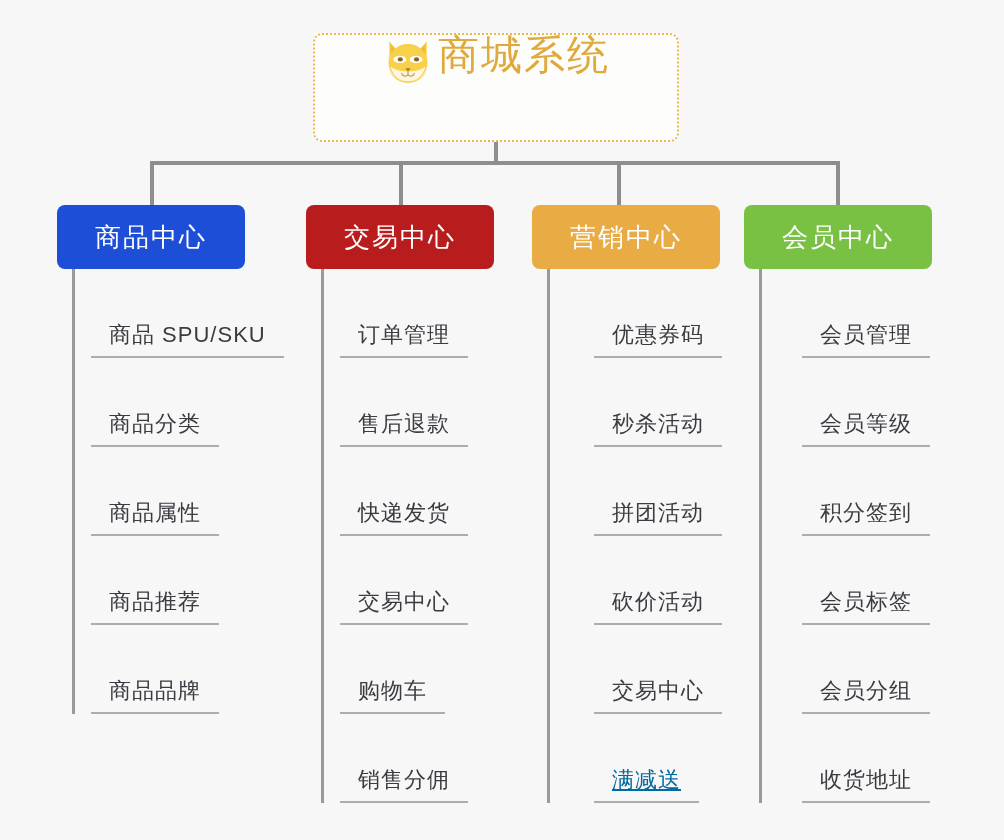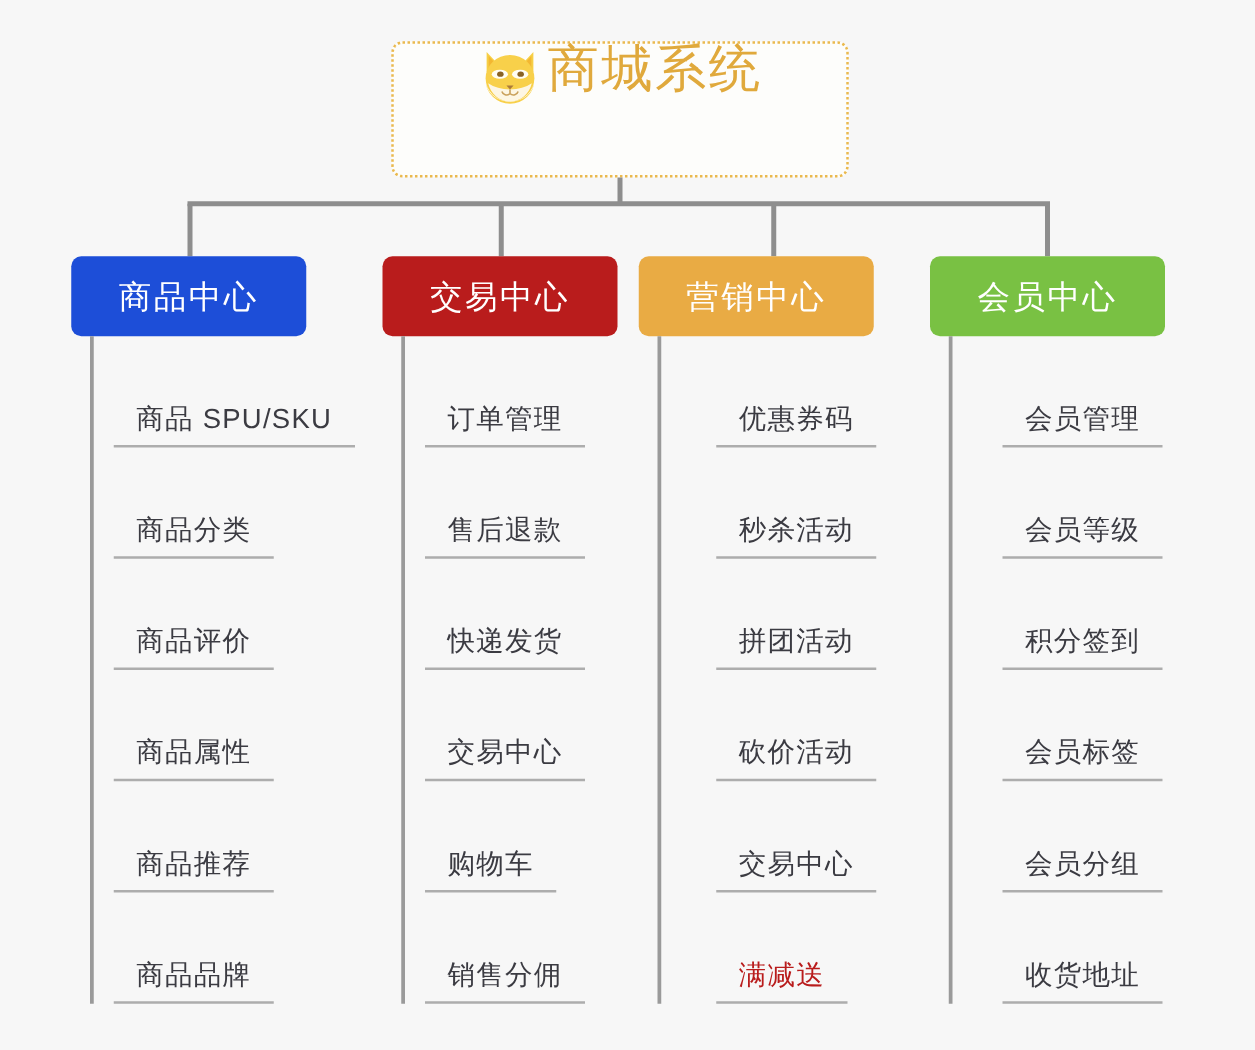--- a/index.html
+++ b/index.html
@@ -84,21 +84,21 @@
   .drop-4 { left: 836px; }
 
   
   .column {
     position: absolute;
     top: 205px;
     width: 188px;
   }
   .col-1 { left: 57px;  }
   .col-2 { left: 306px; }
-  .col-3 { left: 511px; }
+  .col-3 { left: 532px; }
   .col-4 { left: 744px; }
 
   .cat-box {
     height: 64px;
     border-radius: 8px;
     display: flex;
     align-items: center;
     justify-content: center;
     color: #ffffff;
     font-size: 26px;
@@ -172,23 +172,20 @@
       <span>商品中心</span>
     </div>
     <div class="leaf-list" style="border-left-color: rgb(154, 154, 154); text-align: center;">
       <div class="leaf-item">
           <span class="leaf-label" style="color: rgb(59, 59, 66); border-bottom-color: rgb(173, 173, 173);">商品 SPU/SKU</span>
         </div>
       <div class="leaf-item">
           <span class="leaf-label" style="color: rgb(59, 59, 66); border-bottom-color: rgb(173, 173, 173);">商品分类</span>
         </div>
       <div class="leaf-item">
-          <span class="leaf-label" style="color: rgb(59, 59, 66); border-bottom-color: rgb(173, 173, 173);">商品评价</span>
-        </div>
-      <div class="leaf-item">
           <span class="leaf-label" style="color: rgb(59, 59, 66); border-bottom-color: rgb(173, 173, 173);">商品属性</span>
         </div>
       <div class="leaf-item">
           <span class="leaf-label" style="color: rgb(59, 59, 66); border-bottom-color: rgb(173, 173, 173);">商品推荐</span>
         </div>
       <div class="leaf-item">
           <span class="leaf-label" style="color: rgb(59, 59, 66); border-bottom-color: rgb(173, 173, 173);">商品品牌</span>
         </div>
     </div>
   </div>
@@ -233,21 +230,21 @@
       <div class="leaf-item">
           <span class="leaf-label" style="color: rgb(59, 59, 66); border-bottom-color: rgb(173, 173, 173);">拼团活动</span>
         </div>
       <div class="leaf-item">
           <span class="leaf-label" style="color: rgb(59, 59, 66); border-bottom-color: rgb(173, 173, 173);">砍价活动</span>
         </div>
       <div class="leaf-item">
           <span class="leaf-label" style="color: rgb(59, 59, 66); border-bottom-color: rgb(173, 173, 173);">交易中心</span>
         </div>
       <div class="leaf-item">
-          <span class="leaf-label" style="color: #b91c1c; border-bottom-color: rgb(173, 173, 173);">满减送</span>
+          <span class="leaf-label" style="color: #0369a1; border-bottom-color: rgb(173, 173, 173); text-decoration: underline;">满减送</span>
         </div>
     </div>
   </div>
 
   <div class="column col-4">
     <div class="cat-box" style="background: rgb(121, 193, 67); color: rgb(255, 255, 255);">
       <span>会员中心</span>
     </div>
     <div class="leaf-list" style="border-left-color: rgb(154, 154, 154); padding-left: 40px;">
       <div class="leaf-item">

